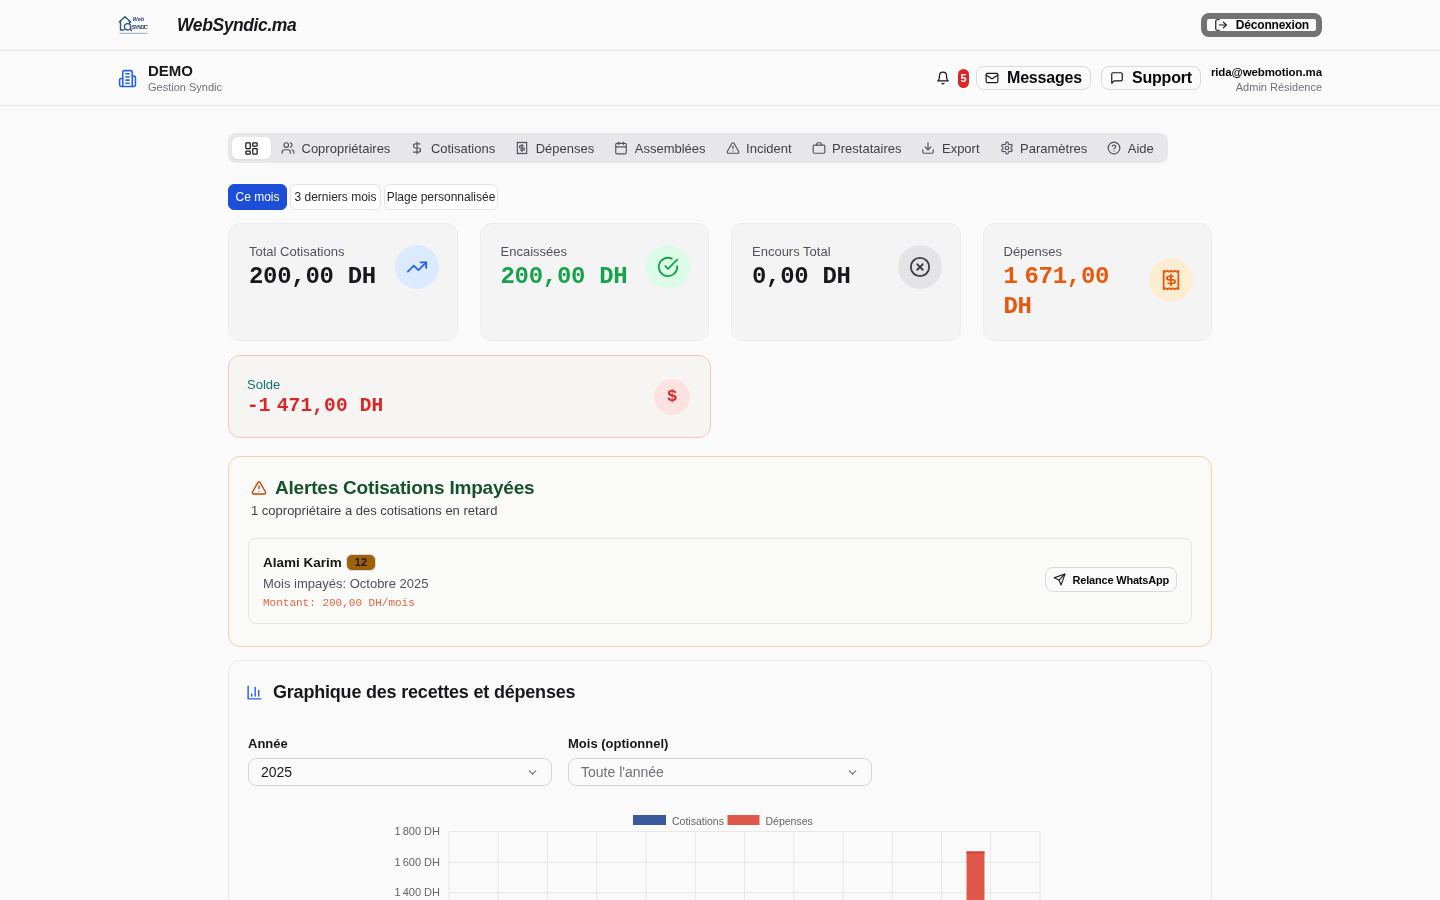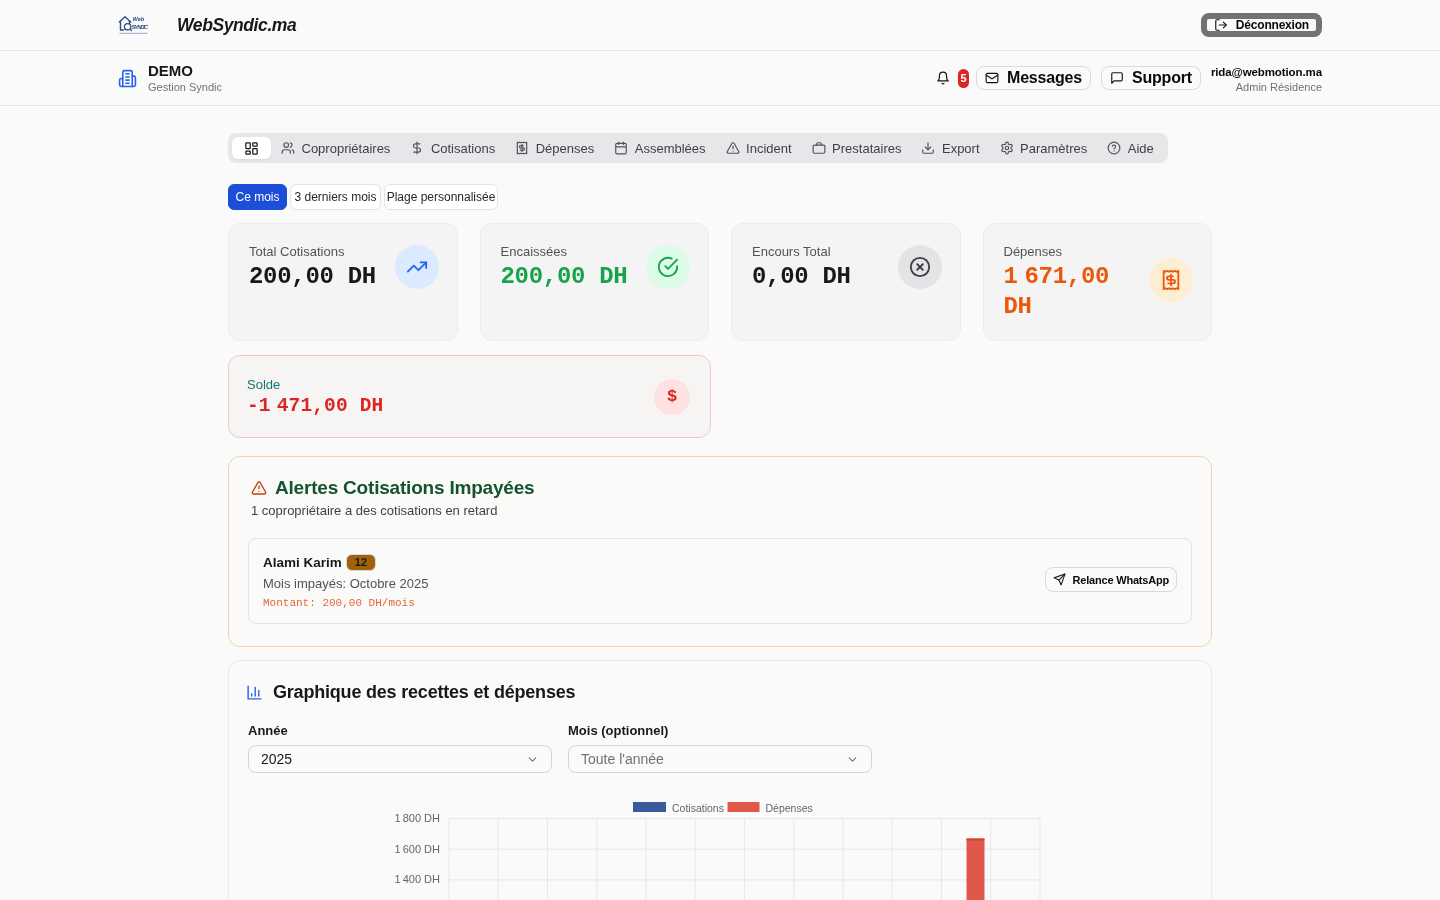--- a/index.html
+++ b/index.html
@@ -122,21 +122,21 @@
   background:#fafafa; font-size:11px; font-weight:bold; letter-spacing:-0.2px; color:#09090b; margin-top:-3px;
 }
 
 
 .chart-card {
   margin-top:13px; border:1px solid #e9e9ec; border-radius:12px;
   background:#fafafa; padding:21px 20px; height:400px;
 }
 .cc-title { display:flex; align-items:center; gap:10px; margin-left:-3px; }
 .cc-title h2 { font-size:18px; font-weight:bold; letter-spacing:-0.2px; }
-.cc-selects { display:flex; gap:16px; margin-top:21px; margin-left:-1px; }
+.cc-selects { display:flex; gap:16px; margin-top:34px; margin-left:-1px; }
 .sel-grp { width:304px; }
 .sel-grp label { font-size:13px; line-height:13px; font-weight:bold; display:block; margin-bottom:8px; }
 .sel {
   height:28px; border:1px solid #d4d4d8; border-radius:8px; background:#fafafa;
   display:flex; align-items:center; justify-content:space-between; padding:0 12px;
   font-size:14px;
 }
 .sel .ph { color:#71717a; }
 </style>
 </head>

